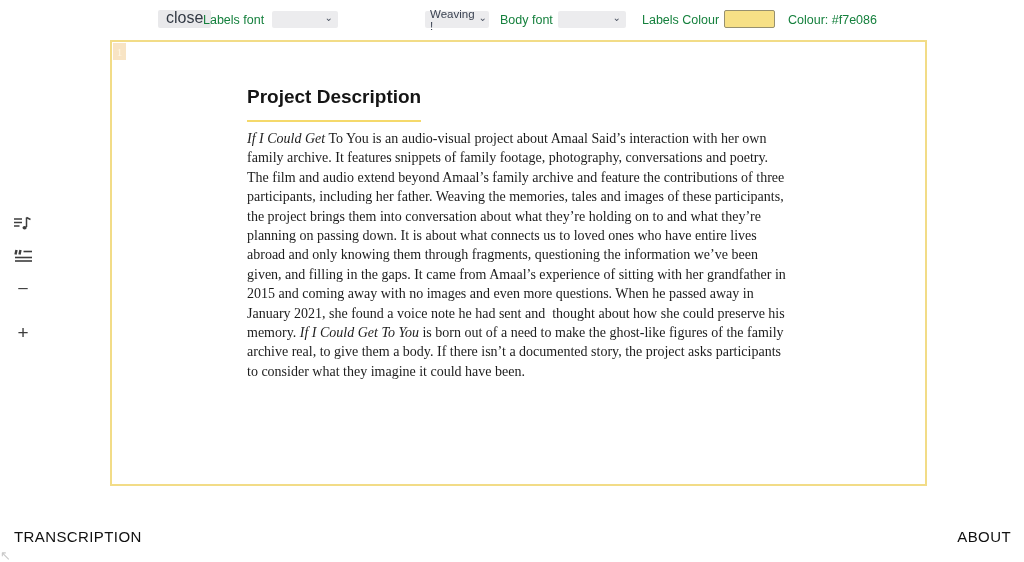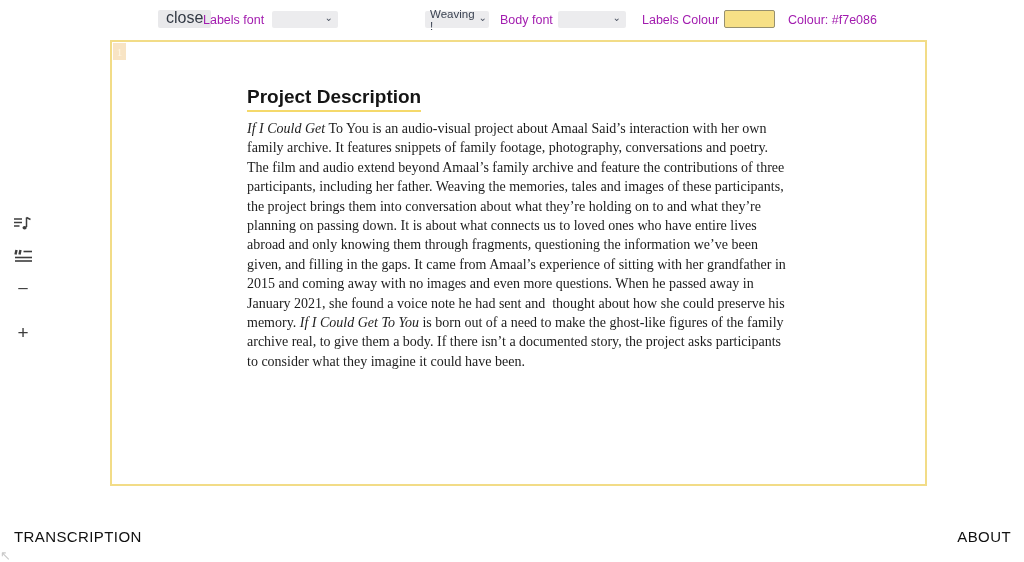--- a/index.html
+++ b/index.html
@@ -1,20 +1,20 @@
 <!DOCTYPE html>
 <html><head>
 <meta charset="utf-8">
 <style>
   html,body{margin:0;padding:0;background:#fff;}
   #app{position:relative;width:1024px;height:562px;background:#ffffff;overflow:hidden;
        font-family:"Liberation Sans",sans-serif;}
 
   
-  .tb-label{position:absolute;top:13px;font-size:12.5px;color:#a21caf;white-space:nowrap;}
+  .tb-label{position:absolute;top:13px;font-size:12.5px;color:#15803d;white-space:nowrap;}
   .close-btn{position:absolute;top:10px;left:158px;background:#e9e9eb;color:#333a45;
              font-size:16px;padding:1px 8px 3px;border-radius:2px;line-height:14px;cursor:default;}
   .dropdown{position:absolute;top:11px;height:17px;background:#ececee;border-radius:2px;
             display:flex;align-items:center;justify-content:space-between;
             padding:0 5px;font-size:11.5px;color:#3b4352;box-sizing:border-box;}
   .dropdown .chev{font-size:10px;color:#4a5262;margin-left:4px;line-height:10px;transform:translateY(-2px);}
   #dd-labels{left:272px;width:66px;}
   #dd-subtitle{left:425px;width:64px;}
   #dd-body{left:558px;width:68px;}
   #lbl-labels{left:203px;}
@@ -27,21 +27,21 @@
 
   
   #frame{position:absolute;left:110px;top:40px;width:817px;height:446px;
          border:2px solid #f2dc87;box-sizing:border-box;background:#fff;}
   #block-badge{position:absolute;left:1px;top:1px;width:13px;height:17px;
                background:rgba(242,201,138,0.5);color:rgba(255,248,230,0.95);
                font-size:11px;display:flex;align-items:center;justify-content:center;
                font-family:"Liberation Serif",serif;}
   #content{position:absolute;left:135px;top:44px;width:546px;}
   #content h1{margin:0;font-size:19px;font-weight:bold;color:#151515;letter-spacing:0;
-              display:inline-block;border-bottom:2px solid #f5d96b;padding-bottom:2px;text-align:right;}
+              display:inline-block;border-bottom:2px solid #f5d96b;padding-bottom:12px;text-align:right;}
   #content p{margin:7px 0 0;font-family:"Liberation Serif","DejaVu Serif",serif;
              font-size:14px;line-height:19.4px;color:#1c1c1c;}
   .seg-italic{font-style:italic;}
 
   
   .side-icon{position:absolute;left:13px;width:20px;height:20px;display:flex;
              align-items:center;justify-content:center;color:#3d3d3d;}
   #icon-music{top:214px;}
   #icon-quote{top:246px;}
   #icon-minus{top:277px;font-size:17px;line-height:17px;}

